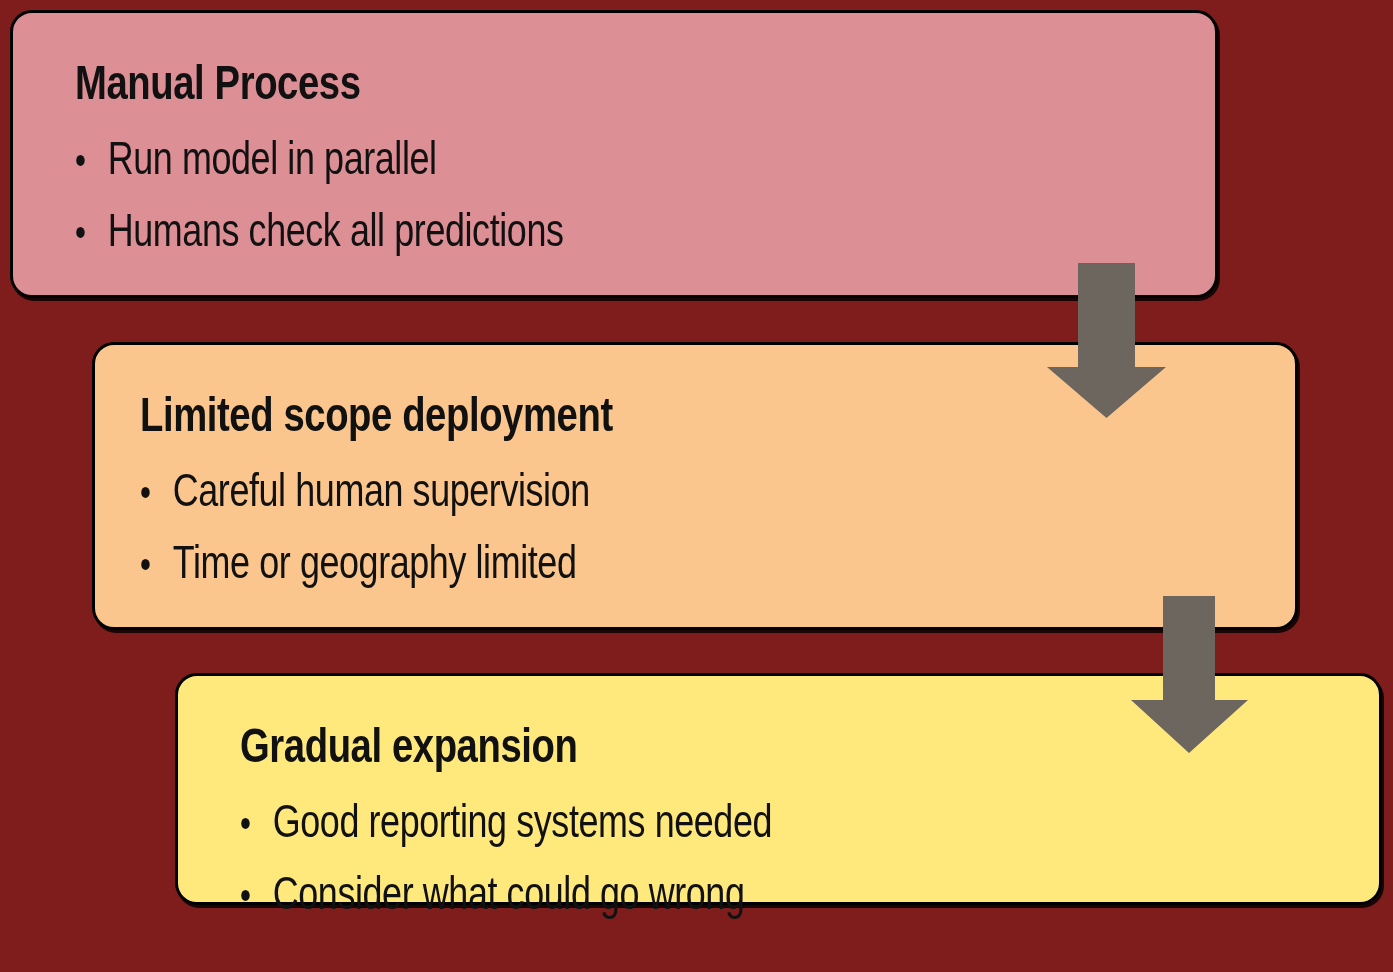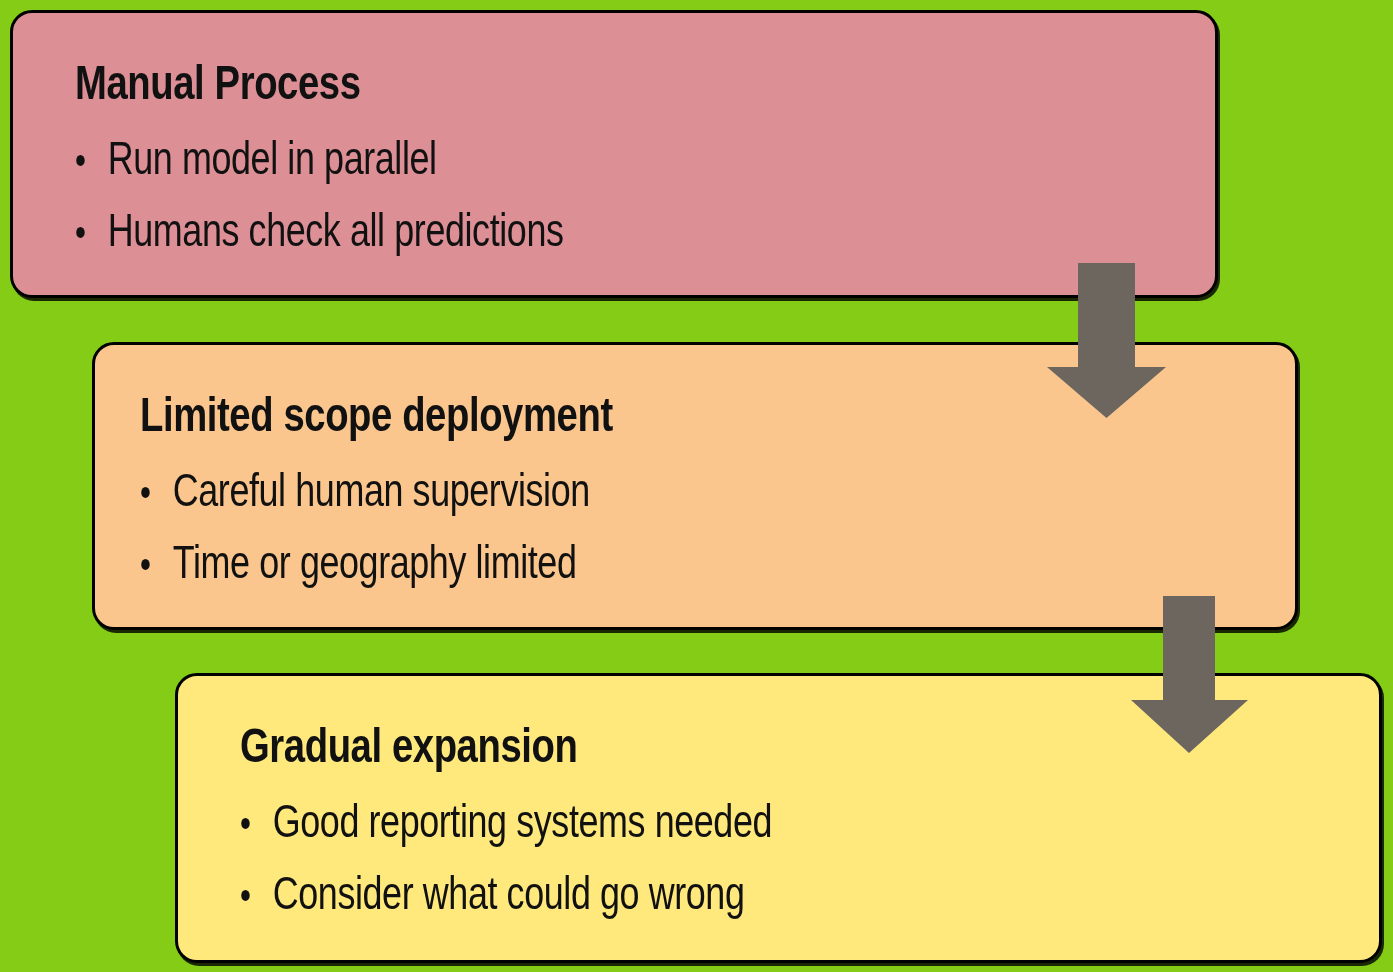--- a/index.html
+++ b/index.html
@@ -5,34 +5,34 @@
   html, body {
     margin: 0;
     padding: 0;
     background: #ffffff;
     font-family: "Liberation Sans", sans-serif;
   }
   .canvas {
     position: relative;
     width: 1393px;
     height: 972px;
-    background: #84cc16;
+    background: #7f1d1d;
     overflow: hidden;
   }
   .box {
     position: absolute;
     box-sizing: border-box;
     border: 3px solid #000000;
     border-radius: 22px;
     box-shadow: 2px 3px 0 rgba(0,0,0,0.8);
     padding: 40px 30px 0 62px;
   }
   .box1 { left: 10px;  top: 10px;  width: 1208px; height: 288px; }
   .box2 { left: 92px;  top: 342px; width: 1206px; height: 288px; }
-  .box3 { left: 175px; top: 673px; width: 1207px; height: 290px; }
+  .box3 { left: 175px; top: 673px; width: 1207px; height: 232px; }
   .content {
     transform: scaleX(0.78);
     transform-origin: top left;
     color: #111111;
     white-space: nowrap;
   }
   .box-title {
     margin: 0;
     font-size: 49px;
     font-weight: bold;

